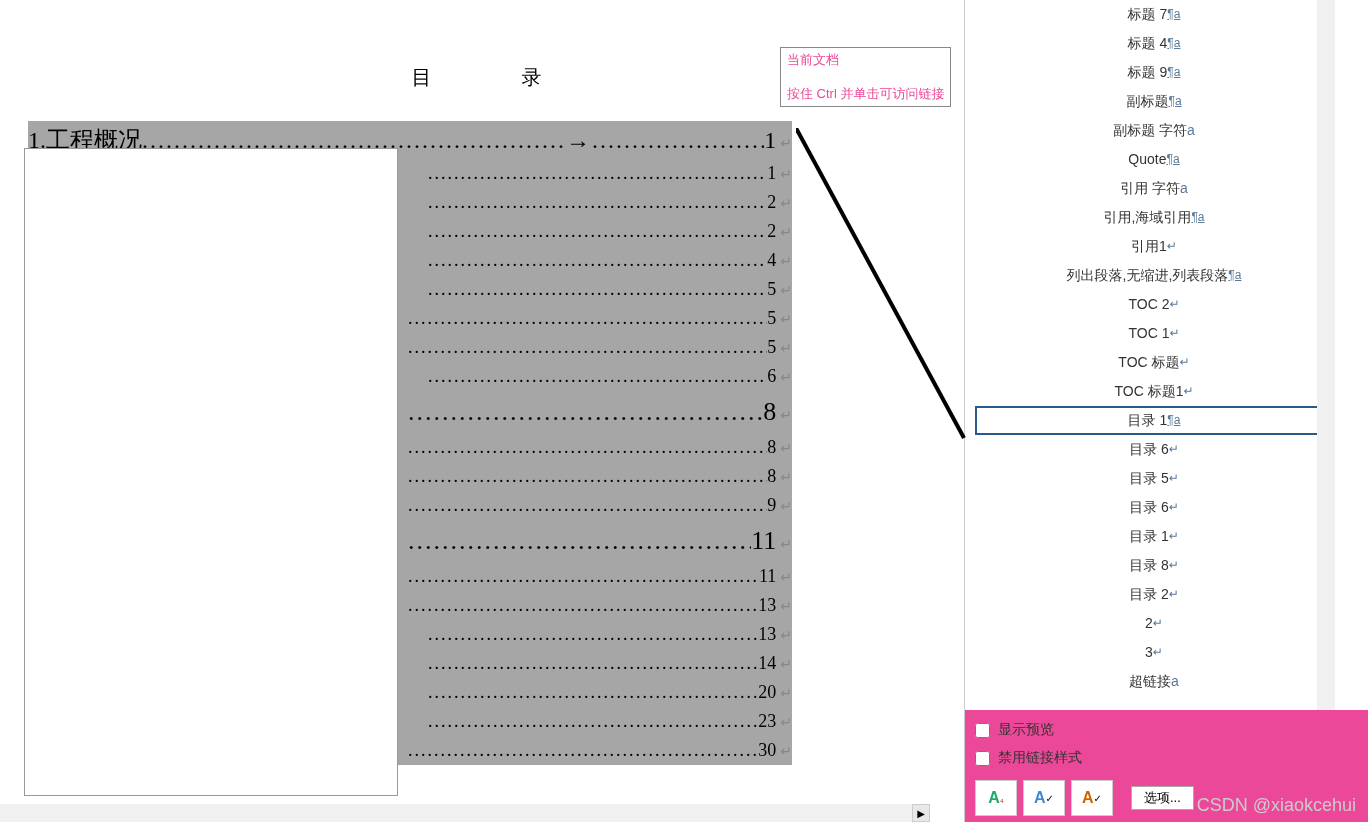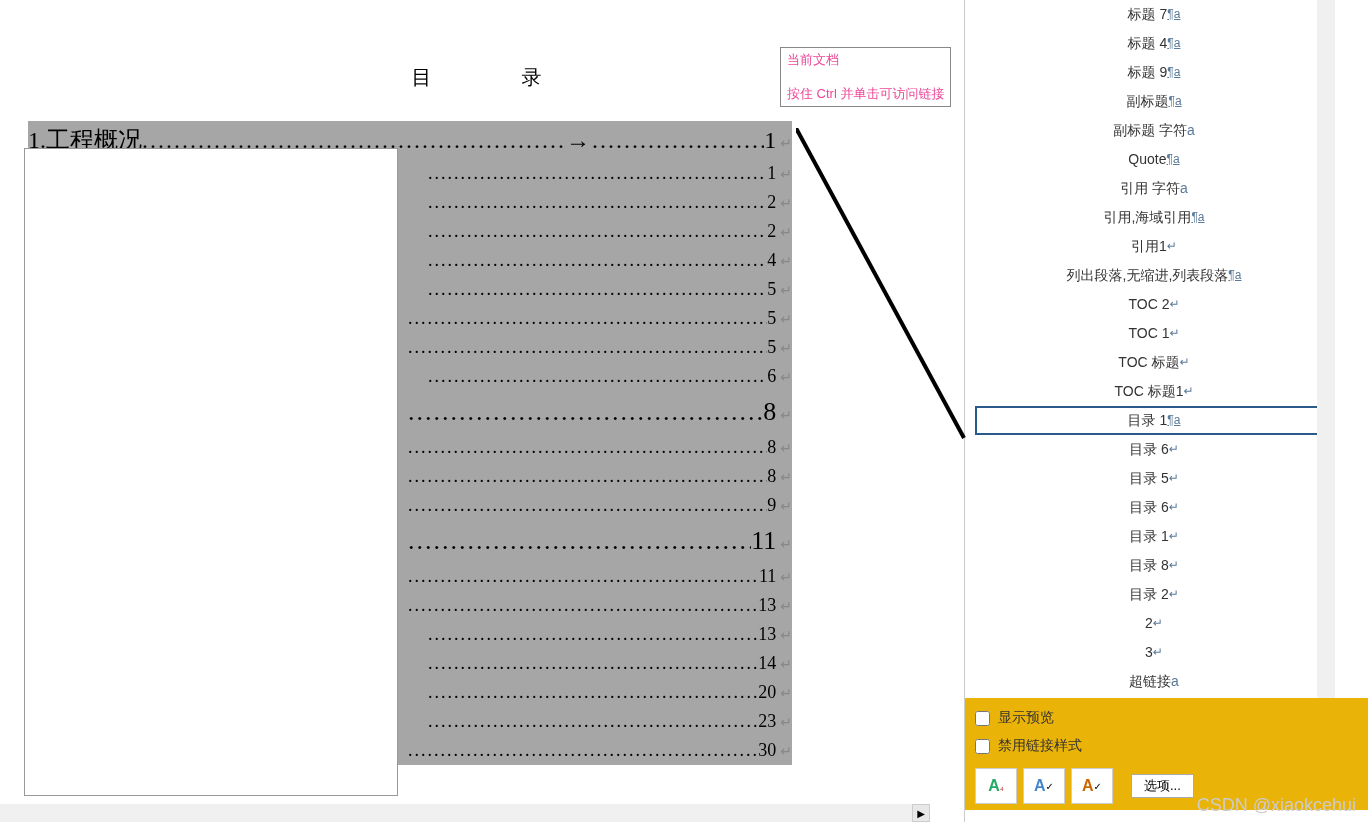--- a/index.html
+++ b/index.html
@@ -26,21 +26,21 @@
 .annotation-line { position: absolute; left: 796px; top: 128px; width: 170px; height: 320px; z-index: 15; pointer-events: none; }
 
 .styles-panel { position: absolute; right: 0; top: 0; width: 404px; height: 822px; background: #fff; border-left: 1px solid #ccc; }
 .styles-list { width: 358px; margin-left: 10px; height: 712px; overflow: hidden; }
 .style-item { height: 29px; line-height: 29px; padding: 0 8px; font-size: 14px; color: #333; display: flex; justify-content: center; align-items: center; cursor: pointer; }
 .style-item.selected { border: 2px solid #2a5a8a; height: 29px; line-height: 25px; }
 .style-symbol { font-size: 12px; color: #5a7a9a; text-decoration: underline; }
 .style-symbol.char { text-decoration: none; font-size: 14px; }
 .style-symbol.enter { text-decoration: none; }
 
-.panel-footer { position: absolute; bottom: 12px; left: 0; width: 404px; padding: 6px 10px; background: #eab308; }
+.panel-footer { position: absolute; bottom: 0; left: 0; width: 404px; padding: 6px 10px; background: #ec4899; }
 .checkbox-row { display: flex; align-items: center; height: 28px; font-size: 14px; color: #333; }
 .checkbox-row input { margin-right: 8px; width: 15px; height: 15px; }
 .footer-buttons { display: flex; align-items: center; margin-top: 8px; gap: 0; }
 .icon-btn { width: 42px; height: 36px; border: 1px solid #ccc; background: #fff; display: flex; align-items: center; justify-content: center; font-size: 16px; cursor: pointer; margin-right: 6px; }
 .option-btn { padding: 2px 12px; border: 1px solid #aaa; background: #fff; font-size: 13px; cursor: pointer; margin-left: 12px; }
 
 .scroll-track { position: absolute; right: 0; top: 0; width: 18px; height: 712px; background: #f0f0f0; }
 
 .watermark { position: absolute; right: 12px; bottom: 6px; font-size: 18px; color: #ccc; z-index: 50; }
 

